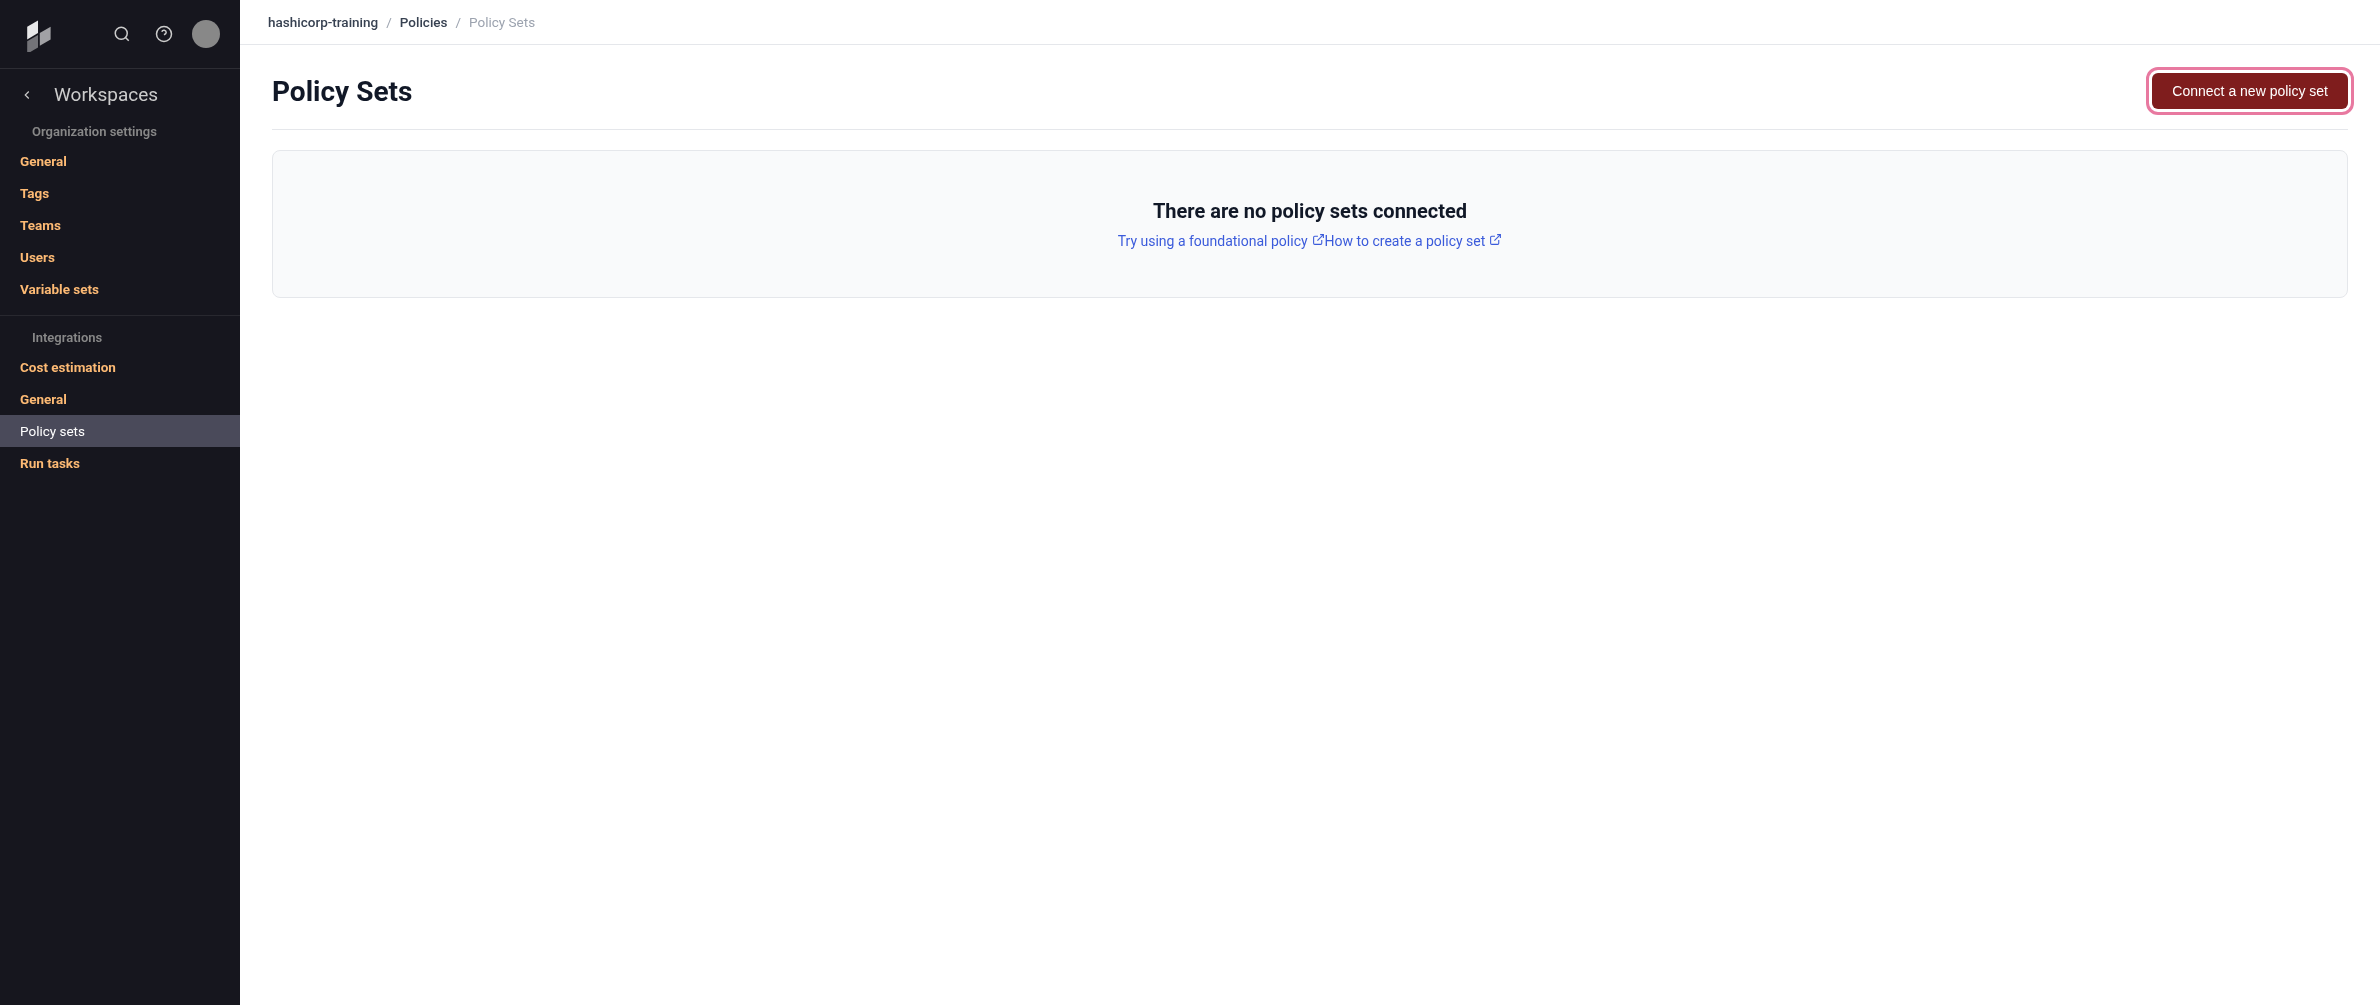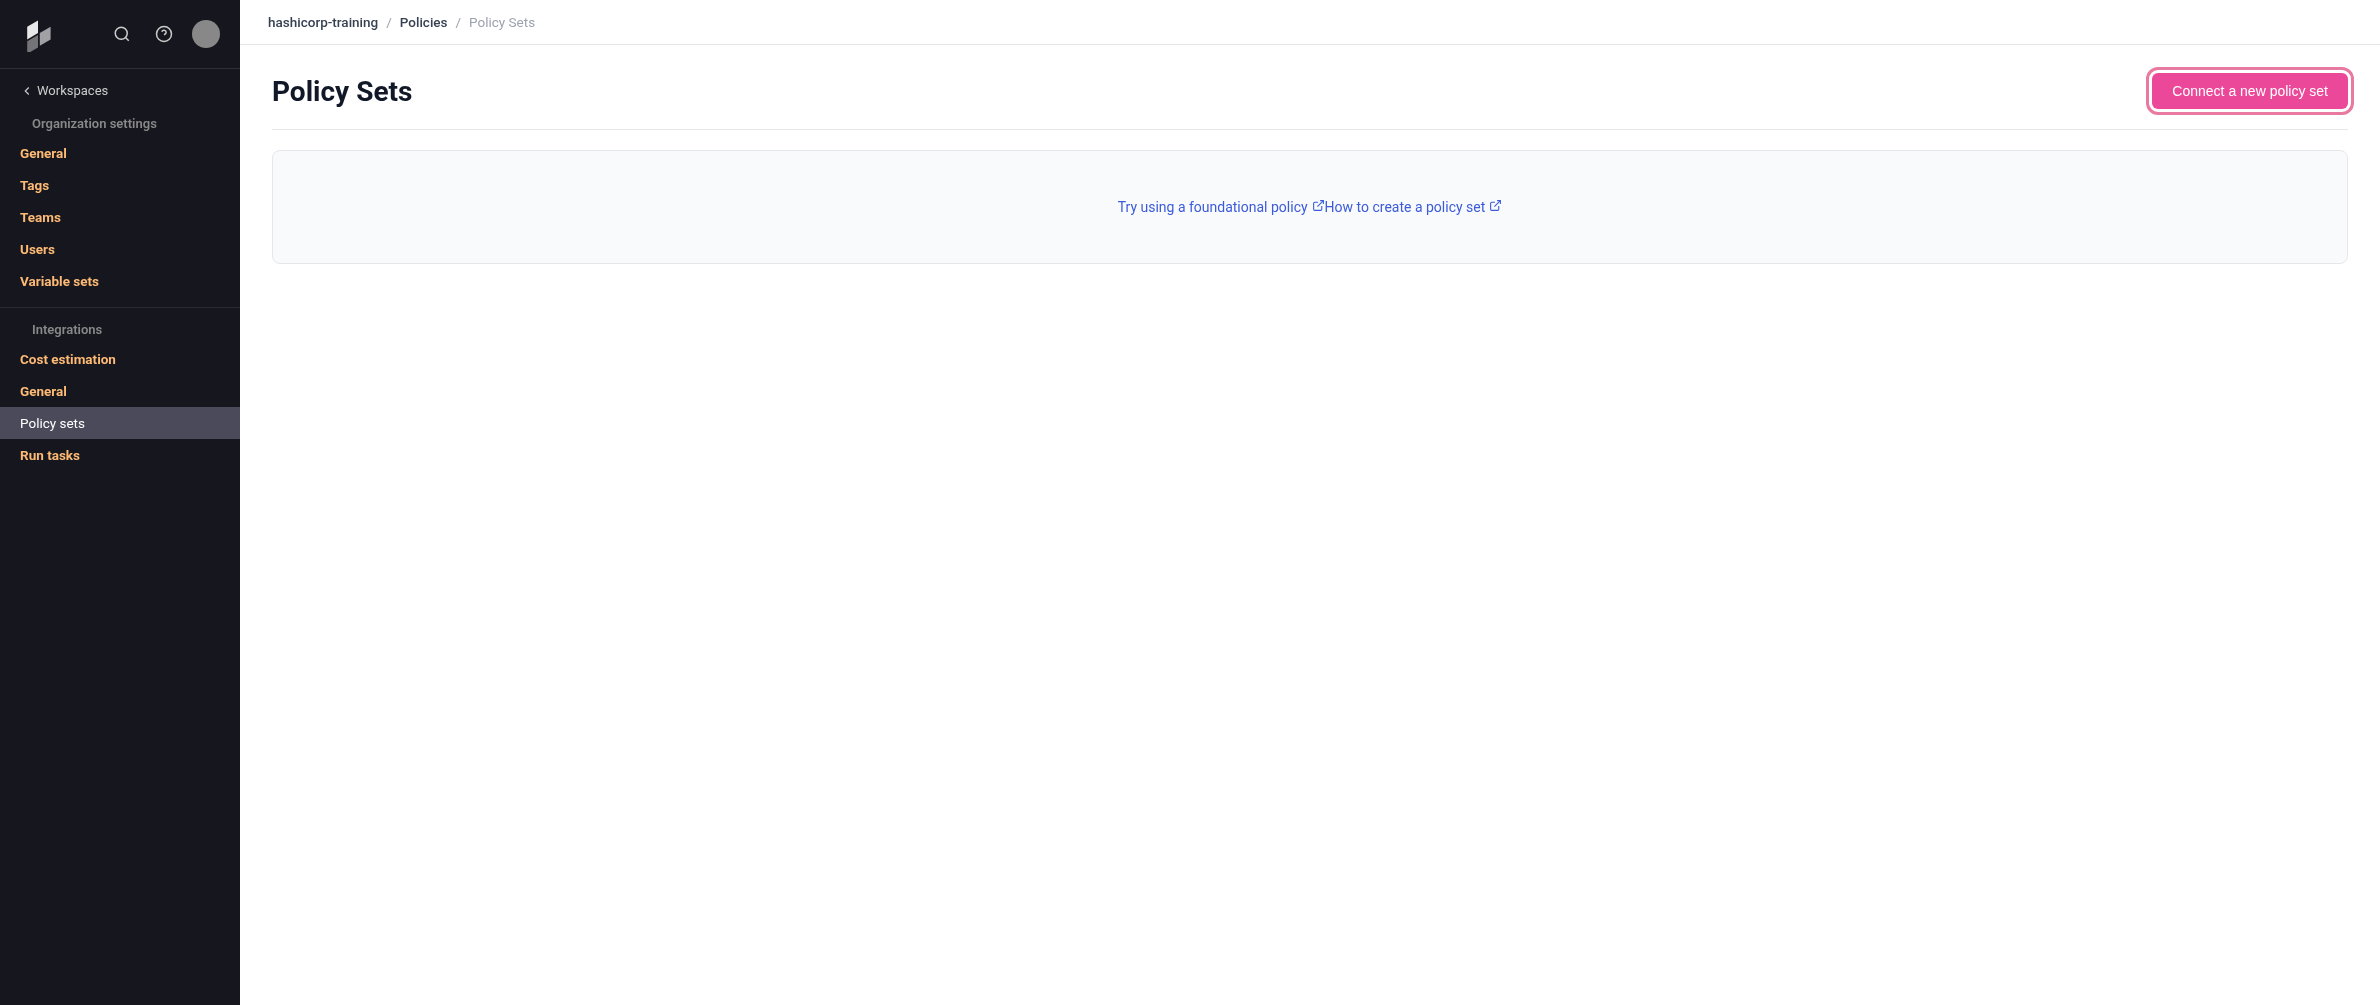--- a/index.html
+++ b/index.html
@@ -51,23 +51,23 @@
     .avatar-circle {
       width: 28px;
       height: 28px;
       border-radius: 50%;
       background: #888;
       display: inline-block;
     }
     .back-link {
       display: flex;
       align-items: center;
-      gap: 3px;
+      gap: 20px;
       padding: 14px 20px 8px;
-      font-size: 13px;
+      font-size: 19px;
       color: #ccc;
       cursor: pointer;
     }
     .section-label {
       padding: 10px 32px 6px;
       font-size: 13px;
       font-weight: 600;
       color: #888;
       text-transform: none;
       letter-spacing: 0;
@@ -124,21 +124,21 @@
       align-items: center;
       justify-content: space-between;
       margin-bottom: 20px;
     }
     .page-title {
       font-size: 28px;
       font-weight: 700;
       color: #111827;
     }
     .connect-btn {
-      background: #ec4899;
+      background: #7f1d1d;
       color: #fff;
       border: none;
       border-radius: 6px;
       padding: 10px 20px;
       font-size: 14px;
       font-weight: 500;
       cursor: pointer;
       outline: 3px solid #e879a0;
       outline-offset: 3px;
     }
@@ -256,20 +256,21 @@
 
   <div class="content">
     <div class="page-header">
       <h1 class="page-title">Policy Sets</h1>
       <button class="connect-btn">Connect a new policy set</button>
     </div>
 
     <div class="divider"></div>
 
     <div class="empty-state">
+      <h2>There are no policy sets connected</h2>
       <div class="links">
         <a>
           <span>Try using a foundational policy</span>
           <span class="ext-icon">
             <svg width="13" height="13" viewBox="0 0 24 24" fill="none" stroke="currentColor" stroke-width="2">
               <path d="M18 13v6a2 2 0 0 1-2 2H5a2 2 0 0 1-2-2V8a2 2 0 0 1 2-2h6"></path>
               <polyline points="15 3 21 3 21 9"></polyline>
               <line x1="10" y1="14" x2="21" y2="3"></line>
             </svg>
           </span>

